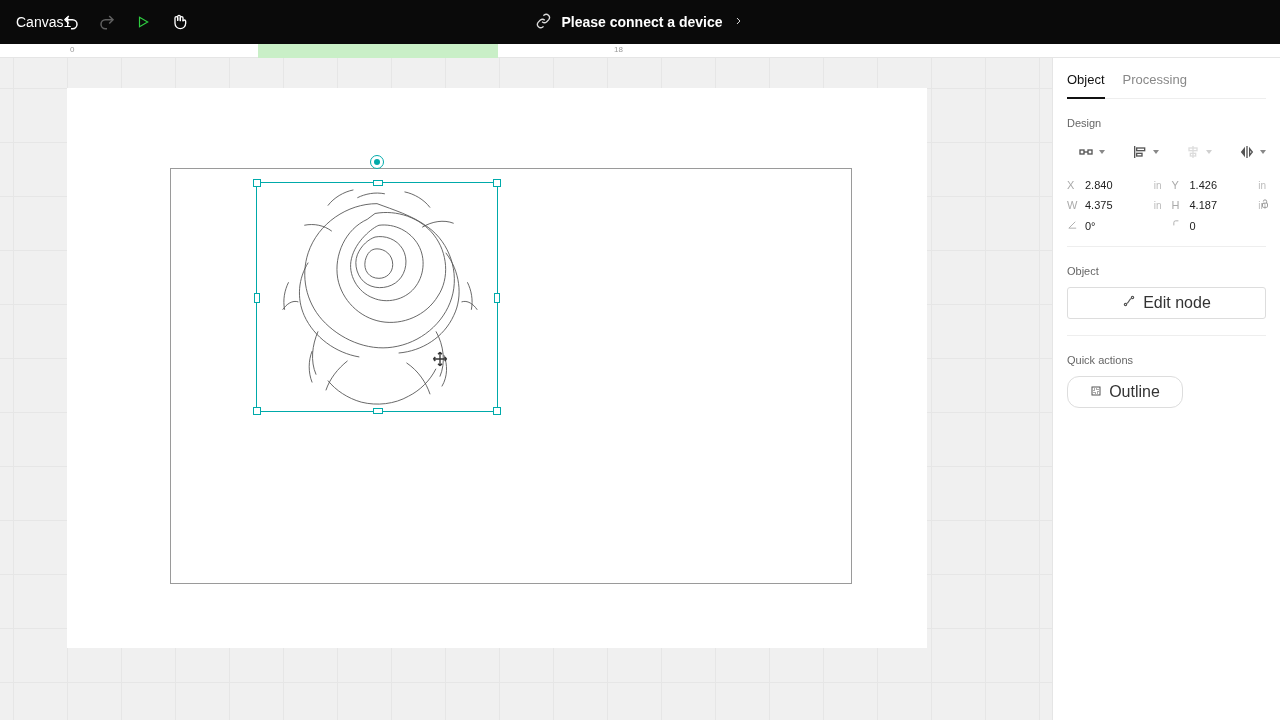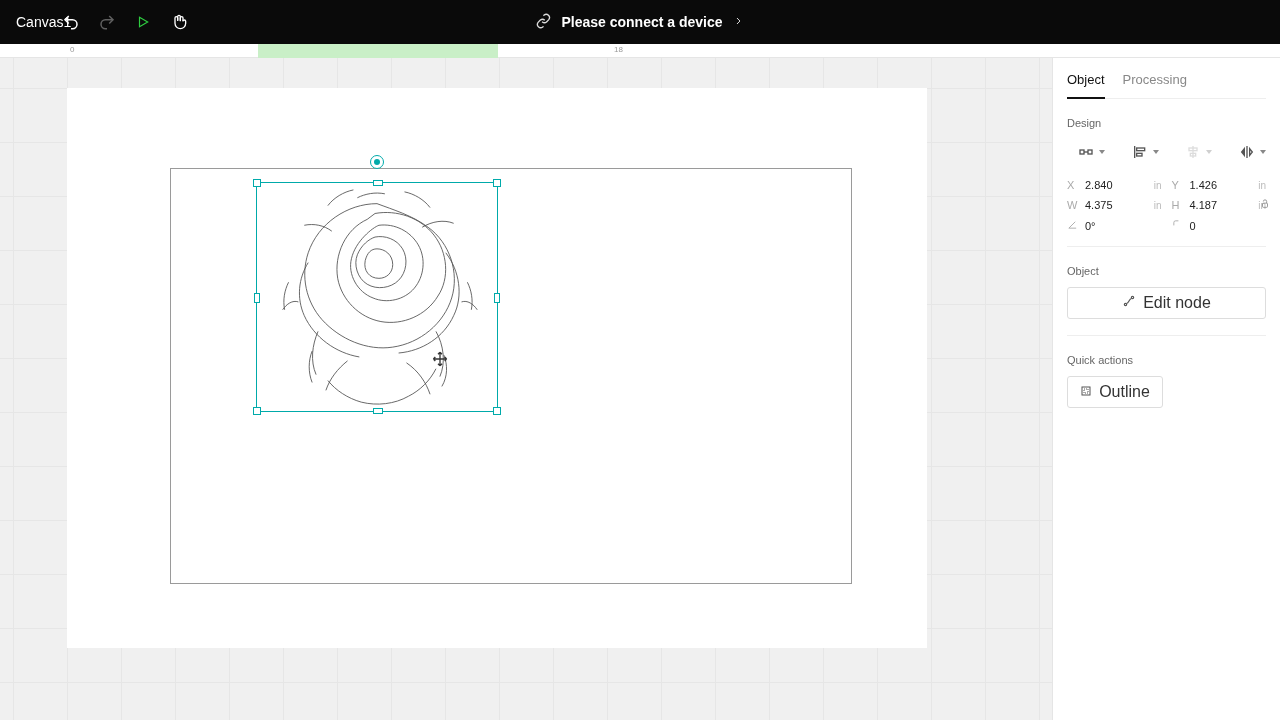--- a/index.html
+++ b/index.html
@@ -180,21 +180,21 @@
   display: flex;
   align-items: center;
   justify-content: center;
   gap: 7px;
   font-size: 16px;
   color: #333;
   cursor: pointer;
   background: #fff;
 }
 .btn.full { width: 100%; }
-.btn.small { width: 96px; }
+.btn.small { width: 116px; border-radius: 12px; }
 
 </style>
 </head>
 <body>
 
 <div class="topbar">
   <div class="title">Canvas1</div>
   <div class="nav-icons">
     <div class="icn">
       <svg width="18" height="18" viewBox="0 0 24 24" fill="none" stroke="#fff" stroke-width="2">

